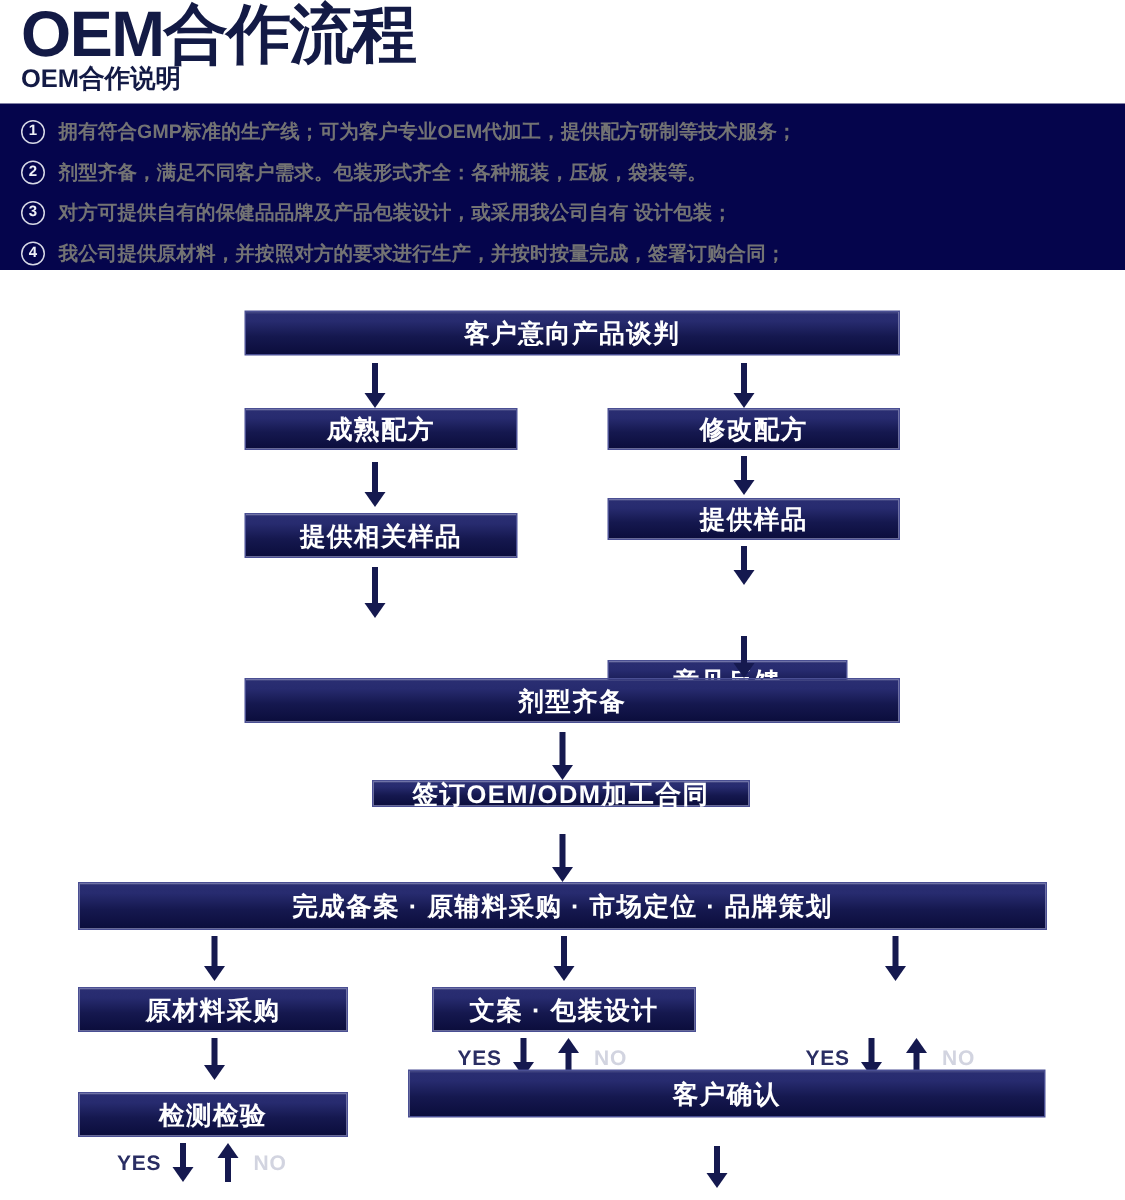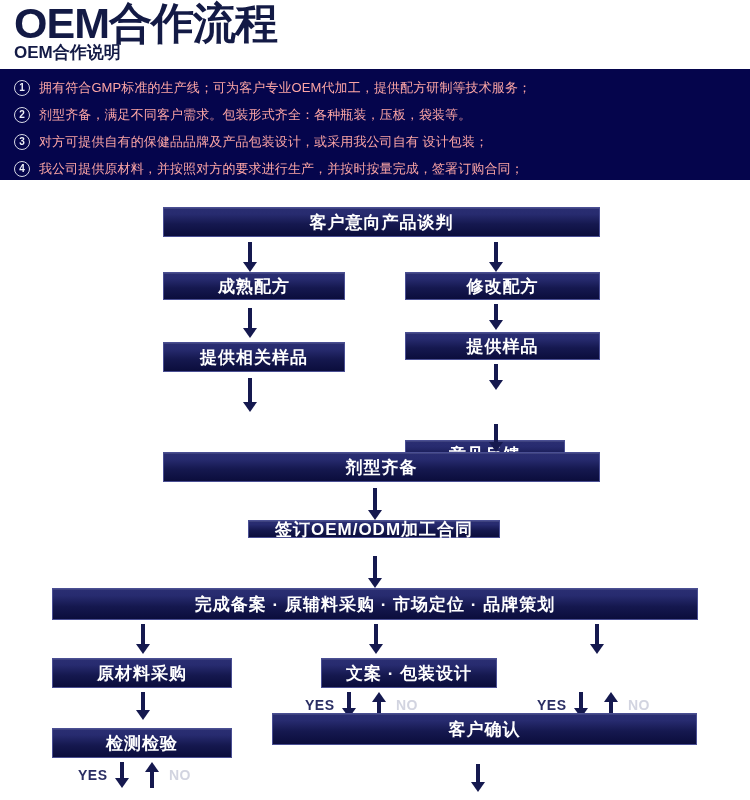--- a/index.html
+++ b/index.html
@@ -35,21 +35,21 @@
   }
   .hdr-num{
     width:14px;height:14px;border-radius:50%;
     border:1.3px solid #d7d9e6;
     color:#eef0f7;font-size:10px;line-height:12px;
     font-weight:bold;text-align:center;
     display:flex;align-items:center;justify-content:center;
     flex:0 0 auto;
   }
   .hdr-txt{
-    color:#fca5a5;font-size:13px;line-height:15px;font-weight:normal;
+    color:#737373;font-size:13px;line-height:15px;font-weight:bold;
     letter-spacing:.1px;
   }
 
   
   .flow{position:absolute;left:0;top:180px;width:750px;height:620px;}
 
   .node{
     position:absolute;
     background:linear-gradient(180deg,#2a2e72 0%,#272b6f 22%,#15184f 58%,#0b0d3c 100%);
     border:1px solid #4a4f93;
@@ -189,21 +189,21 @@
   <div class="arrow down" style="left:364px;top:444px;width:24px;height:30px;">
     <span class="stem" style="height:21px;"></span>
       <span class="head"></span>
   </div>
   <div class="arrow down" style="left:585px;top:444px;width:24px;height:30px;">
     <span class="stem" style="height:21px;"></span>
       <span class="head"></span>
   </div>
 
   <div class="node" style="left:52px;top:478px;width:180px;height:30px;">原材料采购</div>
-  <div class="node" style="left:288px;top:478px;width:176px;height:30px;margin-left:33px;">文案 · 包装设计</div>
+  <div class="node" style="left:288px;top:478px;width:176px;height:30px;">文案 · 包装设计</div>
 
   <div class="arrow down" style="left:131px;top:512px;width:24px;height:28px;">
     <span class="stem" style="height:19px;"></span>
       <span class="head"></span>
   </div>
 
   <div class="yn yes" style="left:305px;top:517px;">YES</div>
   <div class="arrow down" style="left:338px;top:512px;width:22px;height:26px;">
     <span class="stem" style="height:17px;"></span>
       <span class="head"></span>

